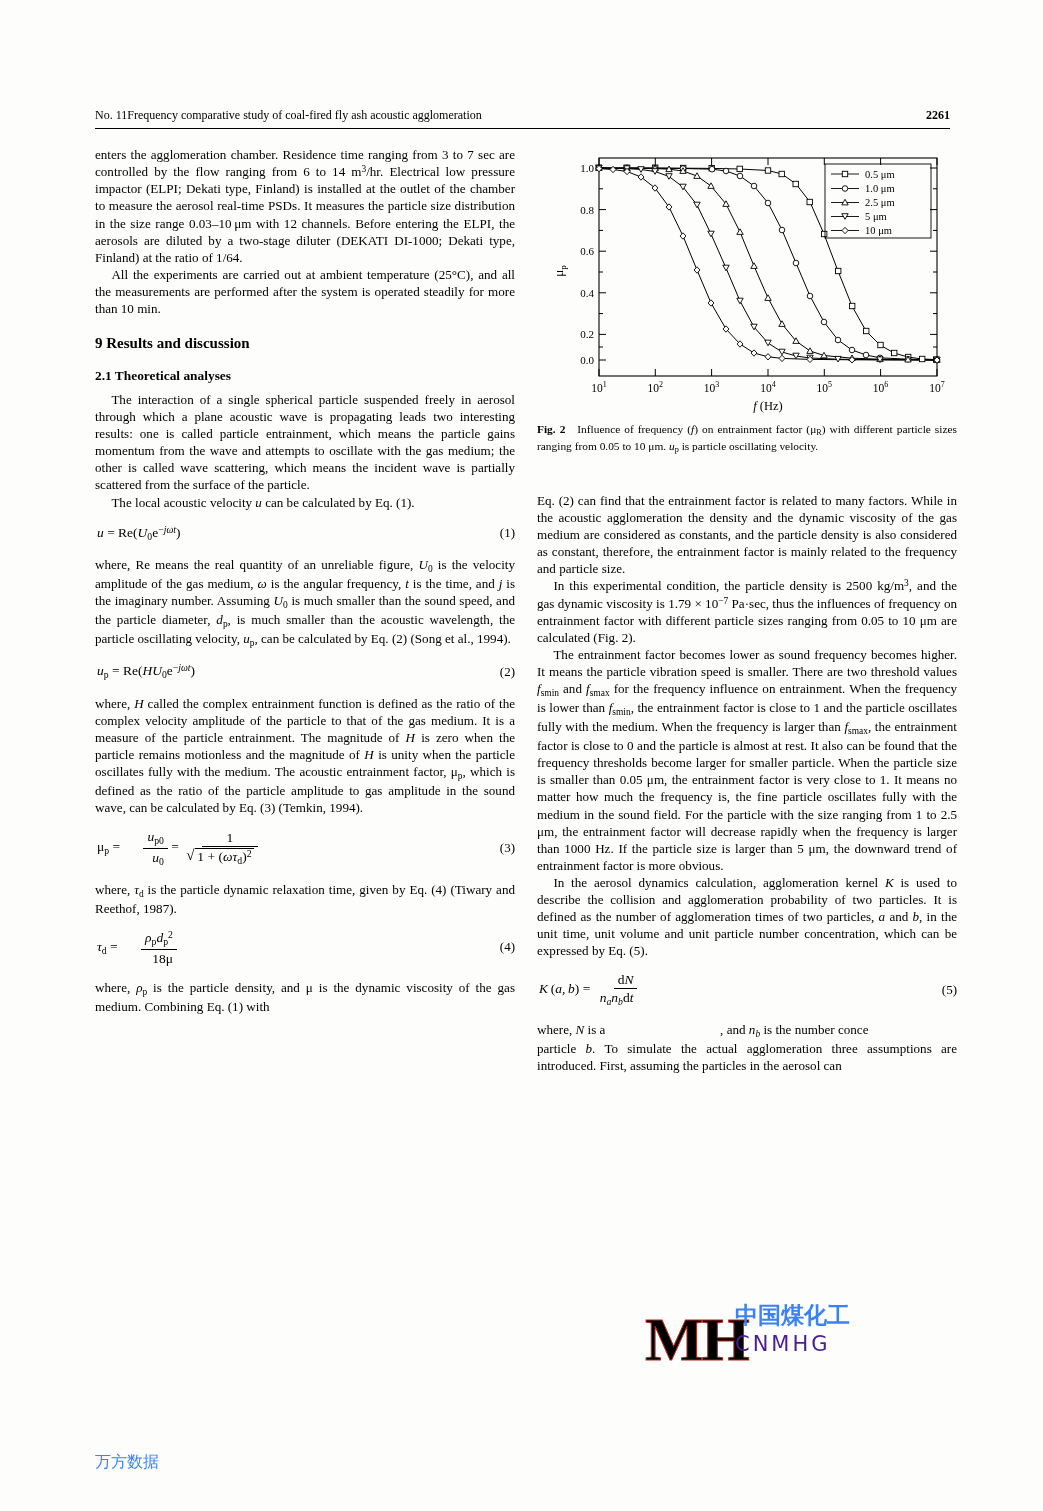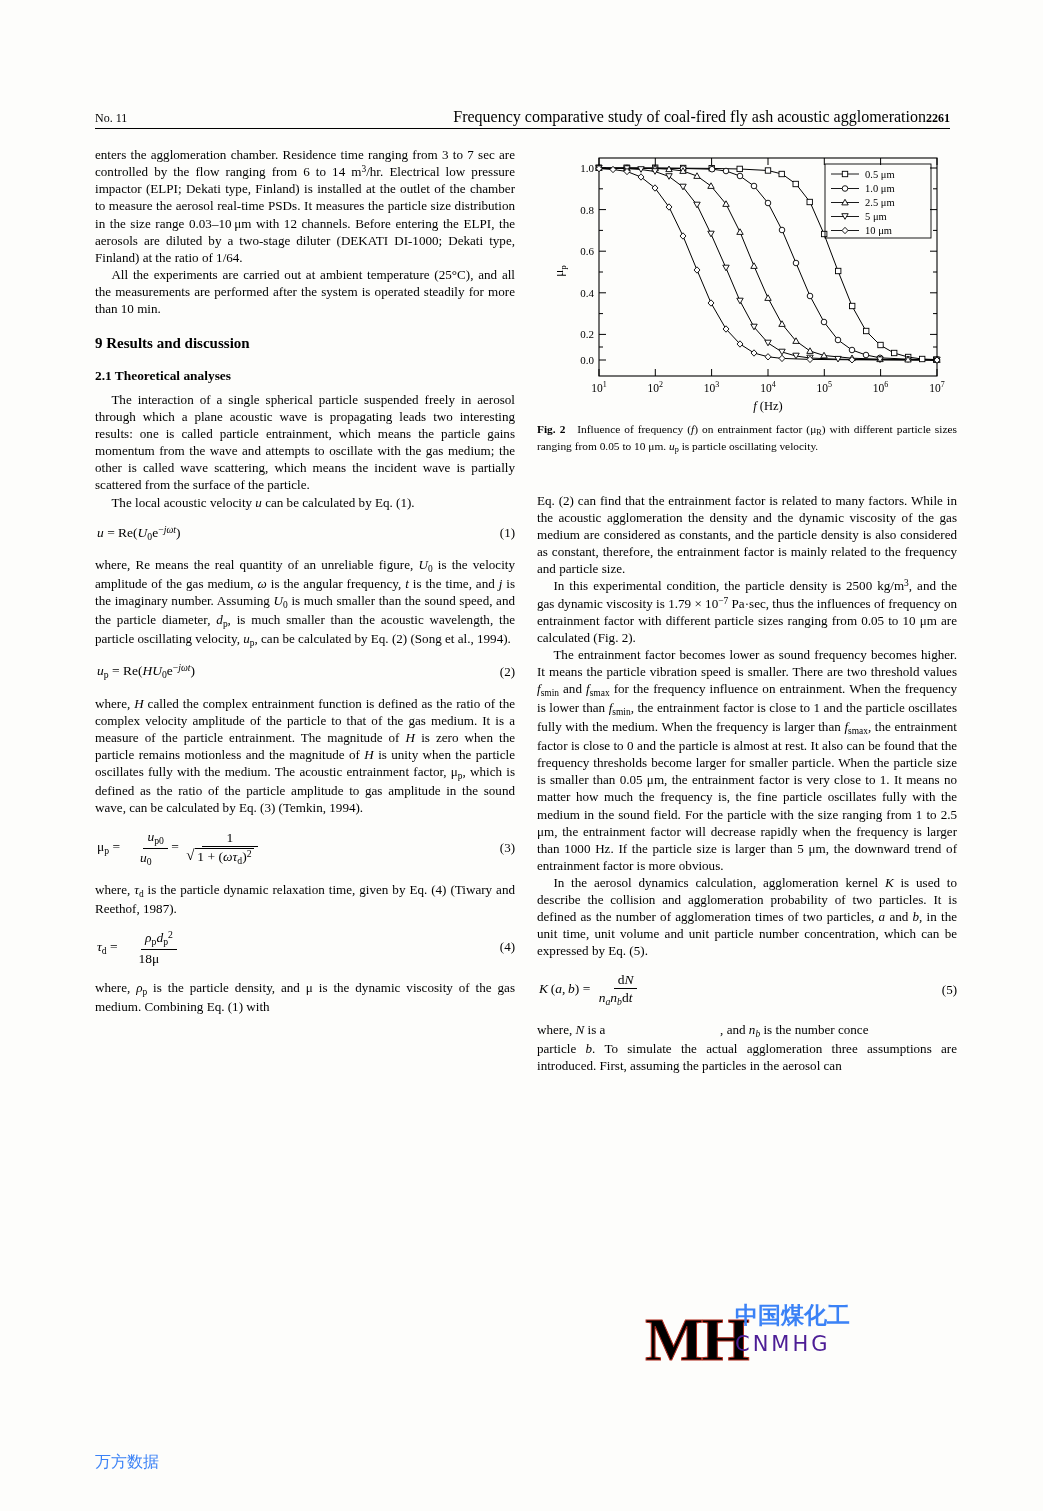--- a/index.html
+++ b/index.html
@@ -13,21 +13,21 @@
     position:absolute;inset:0;
     background:#fdfdfb;
   }
   
   .header{
     position:absolute;top:108px;left:95px;width:855px;
     display:flex;align-items:baseline;justify-content:space-between;
     font-size:11.5px;
   }
   .header .hdr-left{font-size:12px;}
-  .header .hdr-center{font-size:16px;flex:1;text-align:right;}
+  .header .hdr-center{font-size:12px;flex:1;text-align:left;}
   .header .hdr-right{font-size:12px;font-weight:bold;}
   .rule{
     position:absolute;top:128px;left:95px;width:855px;height:1px;background:#000;
   }
   
   .col{
     position:absolute;top:146px;width:420px;
     font-size:13.1px;line-height:1.305;text-align:justify;
     -webkit-hyphens:auto;hyphens:auto;
   }
@@ -46,21 +46,21 @@
     display:flex;align-items:center;justify-content:space-between;
     margin:13px 0 13px 0;font-size:13.5px;
   }
   .eq .body{padding-left:2px;white-space:nowrap;}
   .eq .num{font-size:13px;}
   i,.it{font-style:italic;}
   .sub{font-size:0.72em;vertical-align:-0.28em;}
   .sup{font-size:0.72em;vertical-align:0.45em;}
   .frac{display:inline-block;vertical-align:middle;text-align:center;line-height:1.12;}
   .frac .top{display:block;border-bottom:1px solid #000;padding:0 4px 1px 4px;margin-left:20px;}
-  .frac .bot{display:block;padding:1px 4px 0 4px;}
+  .frac .bot{display:block;padding:1px 4px 0 4px;text-align:right;}
   .sqrt{display:inline-block;position:relative;padding-left:9px;}
   .sqrt:before{content:"\221A";position:absolute;left:0;top:-1px;font-size:1.12em;}
   .sqrt .rad{border-top:1px solid #000;padding:0 2px;display:inline-block;}
   
   .figure{
     position:absolute;left:537px;top:146px;width:420px;
   }
   .plotbox{position:relative;width:420px;height:268px;}
   .figcap{
     font-size:11.4px;line-height:1.29;text-align:justify;margin-top:8px;

